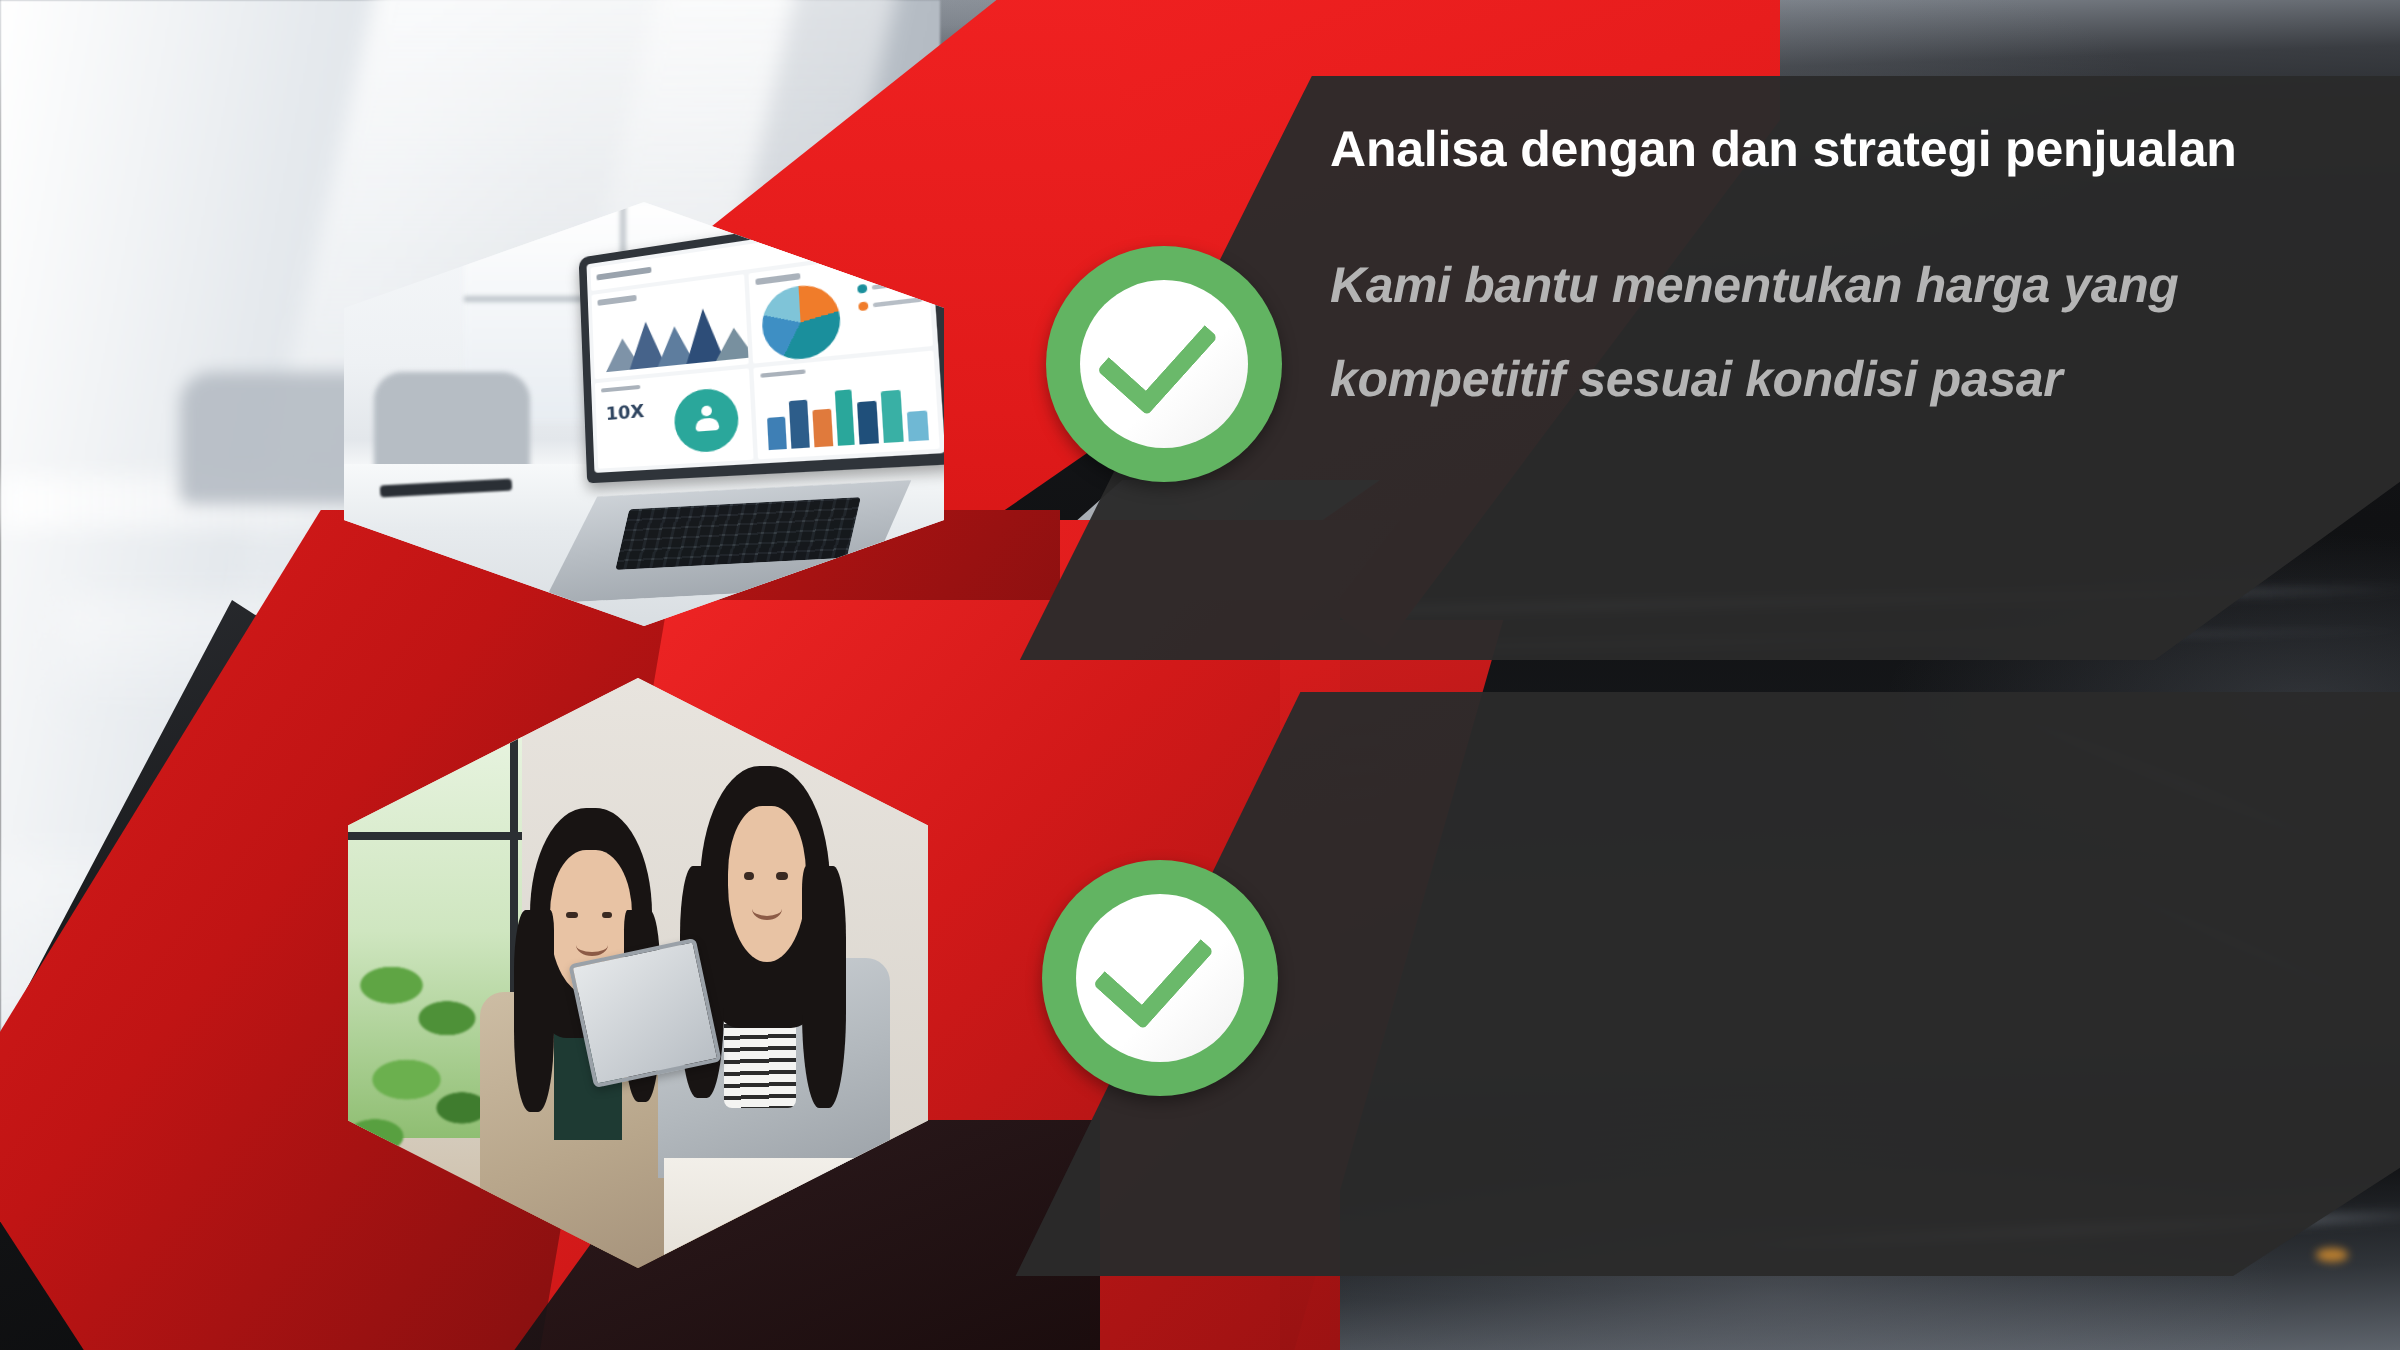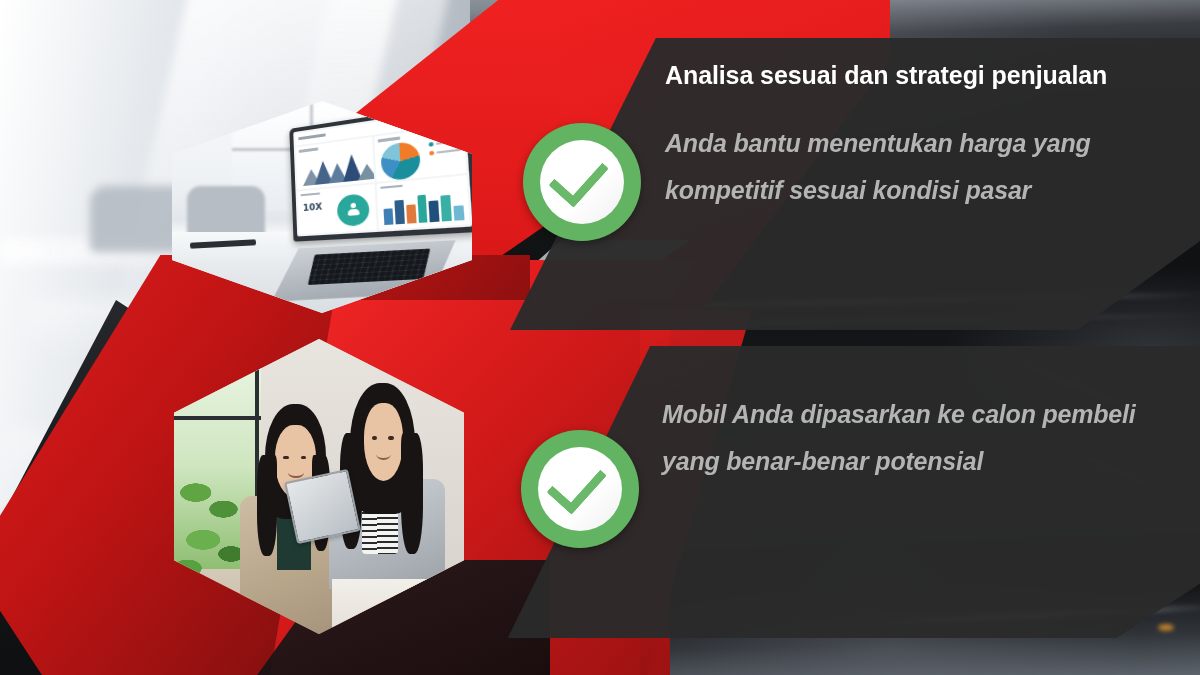--- a/index.html
+++ b/index.html
@@ -475,28 +475,27 @@
         <div class="p-hair" style="left:4%;top:20%;width:22%;height:46%;border-radius:30% 10% 40% 40%;"></div>
         <div class="p-hair" style="left:66%;top:20%;width:22%;height:48%;border-radius:10% 30% 40% 40%;"></div>
       </div>
 
       <div class="tablet" style="left:40%;top:46%;width:21%;height:20%;"></div>
     </div>
   </div>
 
   <div class="card card1">
     <div class="card-text">
-      <p class="card-title">Analisa sesuai dan strategi penjualan</p>
-      <p class="card-desc">Anda bantu menentukan harga yang kompetitif sesuai kondisi pasar</p>
+      <p class="card-title">Analisa dengan dan strategi penjualan</p>
+      <p class="card-desc">Kami bantu menentukan harga yang kompetitif sesuai kondisi pasar</p>
     </div>
   </div>
 
   <div class="card card2">
     <div class="card-text">
-      <p class="card-desc">Mobil Anda dipasarkan ke calon pembeli yang benar-benar potensial</p>
     </div>
   </div>
 
   <div class="badge badge1">
     <div class="badge-inner">
       <span class="check"></span>
     </div>
   </div>
   <div class="badge badge2">
     <div class="badge-inner">

